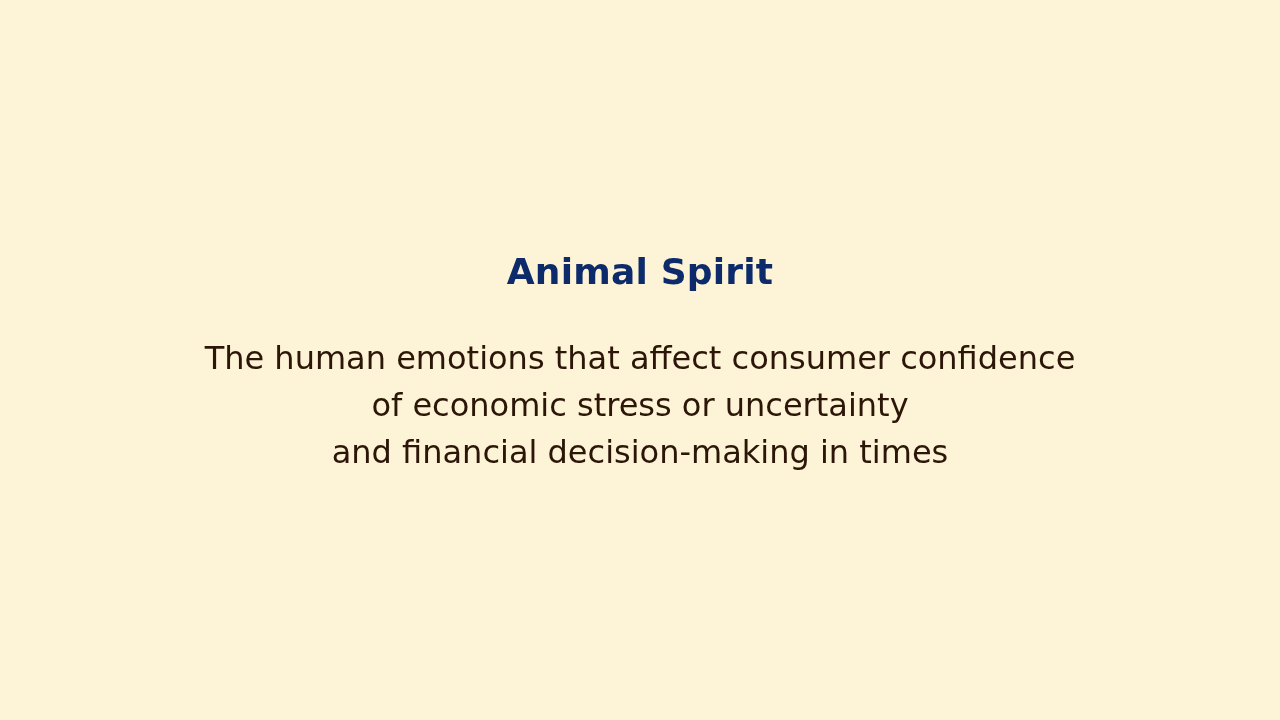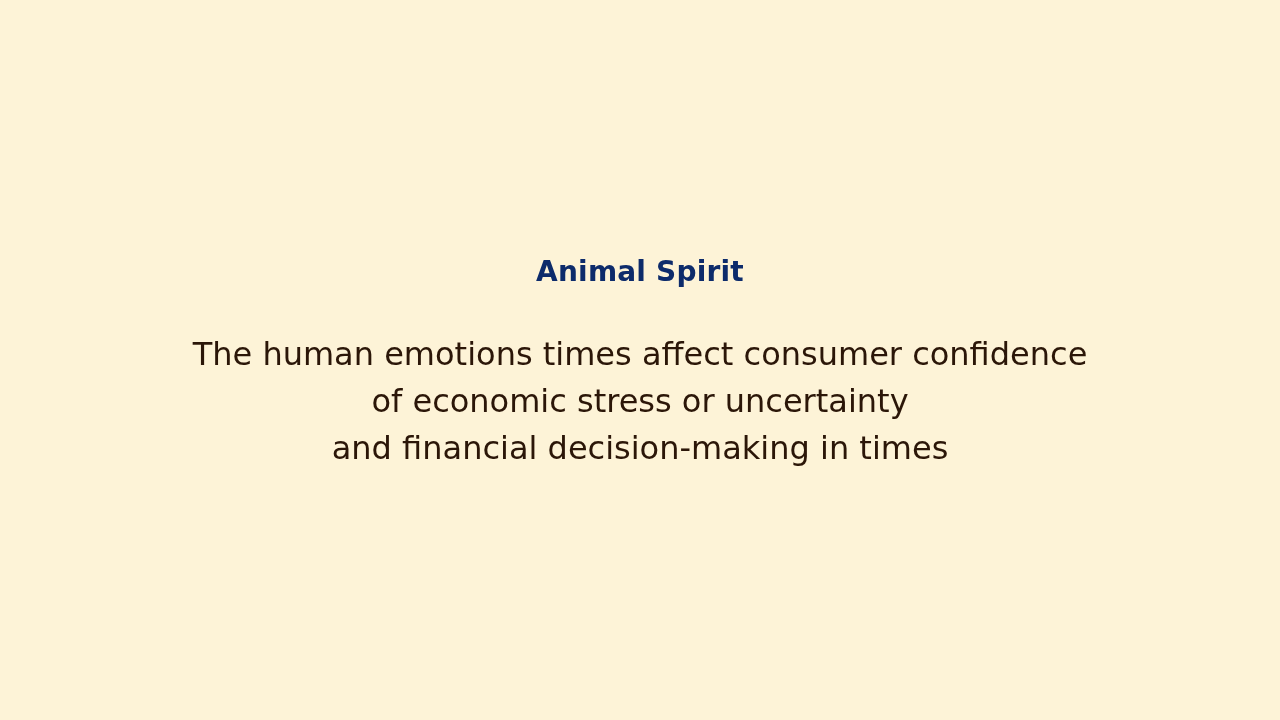--- a/index.html
+++ b/index.html
@@ -29,21 +29,21 @@
   #content-block {
     width: 1120px;
     display: flex;
     flex-direction: column;
     align-items: center;
     margin-top: 10px;
   }
 
   #term-title {
     font-family: "DejaVu Sans", sans-serif;
-    font-size: 28px;
+    font-size: 36px;
     font-weight: bold;
     letter-spacing: 0.2px;
     line-height: 1.0;
     margin: 0 0 45px 0;
     white-space: nowrap;
   }
 
   #definition-body {
     font-family: "DejaVu Sans", sans-serif;
     font-size: 32px;
@@ -61,19 +61,19 @@
 </head>
 <body style="background-color: rgb(253, 243, 215);">
 
 <div id="slide" style="background-color: rgb(253, 243, 215);">
 
   <div id="content-block">
 
     <h1 id="term-title" style="color: rgb(13, 43, 107);">Animal Spirit</h1>
 
     <p id="definition-body" style="color: rgb(43, 22, 8);">
-      <span class="definition-line">The human emotions times affect consumer confidence</span>
+      <span class="definition-line">The human emotions that affect consumer confidence</span>
       <span class="definition-line">of economic stress or uncertainty</span>
       <span class="definition-line">and financial decision-making in times</span>
     </p>
 
   </div>
 </div>
 
 </body></html>

